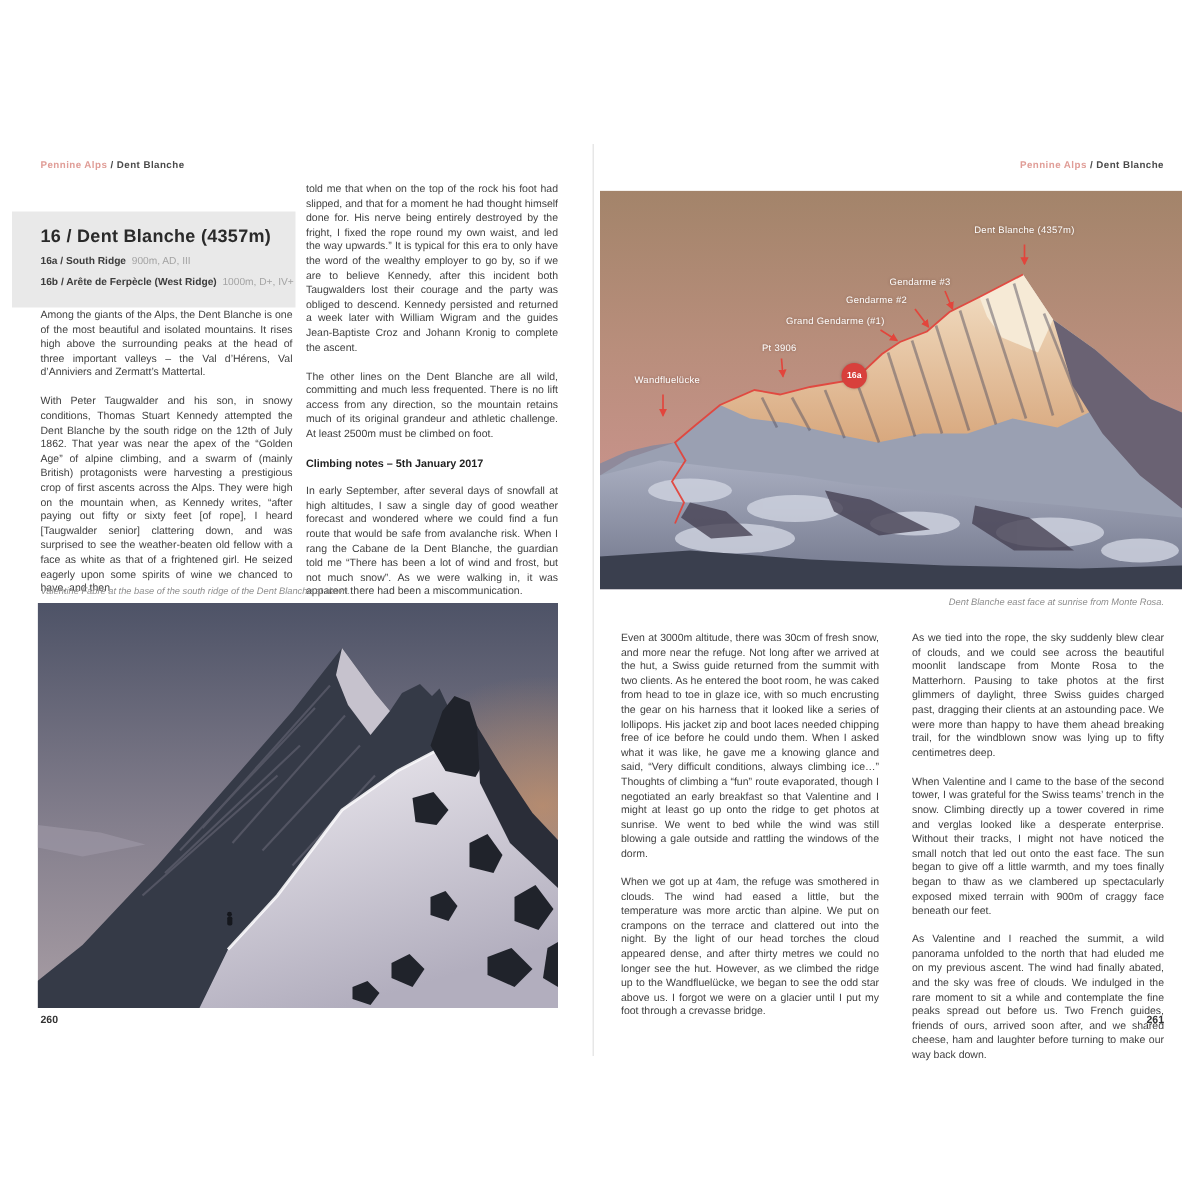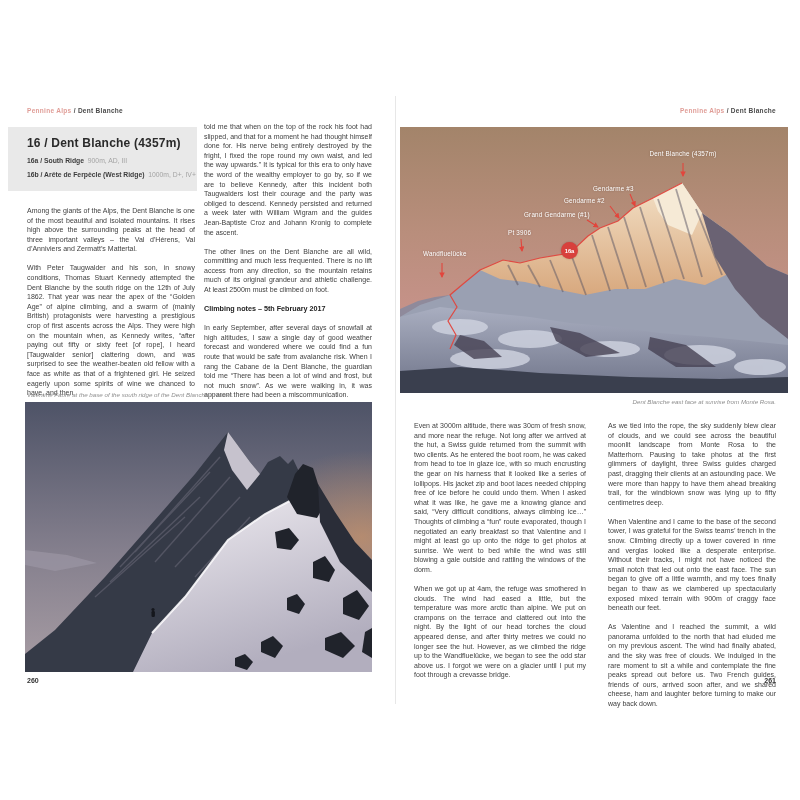--- a/index.html
+++ b/index.html
@@ -5,21 +5,21 @@
   html,body{margin:0;padding:0;background:#fff;}
   .canvas{position:relative;width:800px;height:800px;background:#ffffff;overflow:hidden;
           font-family:"Liberation Sans",sans-serif;color:#3f3f3f;}
   .spine{position:absolute;left:395px;top:96px;width:1px;height:608px;background:#e7e7e7;}
 
   .page-header{position:absolute;top:107px;font-size:6.5px;font-weight:bold;letter-spacing:.3px;color:#4a4a4a;}
   .page-header .sec{color:#e09d97;}
   .hdr-left{left:27px;}
   .hdr-right{left:476px;width:300px;text-align:right;}
 
-  .route-box{position:absolute;left:8px;top:127px;width:189px;height:64px;background:#e9e9e9;}
+  .route-box{position:absolute;left:8px;top:141px;width:189px;height:64px;background:#e9e9e9;}
   .route-title{position:absolute;left:19px;top:9px;font-size:12px;font-weight:bold;color:#2a2a2a;letter-spacing:.2px;}
   .route-line{position:absolute;left:19px;font-size:6.8px;color:#3c3c3c;font-weight:bold;}
   .route-line .det{color:#a3a3a3;font-weight:normal;}
   .rl1{top:30px;} .rl2{top:44px;}
 
   .body-col{position:absolute;font-size:7px;line-height:9.6px;text-align:justify;color:#414141;}
   .body-col p{margin:0 0 9.5px 0;}
   .col-l1{left:27px;top:206px;width:168px;}
   .col-l2{left:204px;top:122px;width:168px;}
   .col-r1{left:414px;top:421px;width:172px;}
@@ -67,21 +67,21 @@
   </div>
 
   <div class="body-col col-l1">
     <p>Among the giants of the Alps, the Dent Blanche is one of the most beautiful and isolated mountains. It rises high above the surrounding peaks at the head of three important valleys – the Val d’Hérens, Val d’Anniviers and Zermatt’s Mattertal.</p>
     <p>With Peter Taugwalder and his son, in snowy conditions, Thomas Stuart Kennedy attempted the Dent Blanche by the south ridge on the 12th of July 1862. That year was near the apex of the “Golden Age” of alpine climbing, and a swarm of (mainly British) protagonists were harvesting a prestigious crop of first ascents across the Alps. They were high on the mountain when, as Kennedy writes, “after paying out fifty or sixty feet [of rope], I heard [Taugwalder senior] clattering down, and was surprised to see the weather-beaten old fellow with a face as white as that of a frightened girl. He seized eagerly upon some spirits of wine we chanced to have, and then</p>
   </div>
 
   <div class="body-col col-l2">
     <p>told me that when on the top of the rock his foot had slipped, and that for a moment he had thought himself done for. His nerve being entirely destroyed by the fright, I fixed the rope round my own waist, and led the way upwards.” It is typical for this era to only have the word of the wealthy employer to go by, so if we are to believe Kennedy, after this incident both Taugwalders lost their courage and the party was obliged to descend. Kennedy persisted and returned a week later with William Wigram and the guides Jean-Baptiste Croz and Johann Kronig to complete the ascent.</p>
     <p>The other lines on the Dent Blanche are all wild, committing and much less frequented. There is no lift access from any direction, so the mountain retains much of its original grandeur and athletic challenge. At least 2500m must be climbed on foot.</p>
-    <p class="notes-heading">Climbing notes – 5th February 2017</p>
+    <p class="notes-heading">Climbing notes – 5th January 2017</p>
     <p>In early September, after several days of snowfall at high altitudes, I saw a single day of good weather forecast and wondered where we could find a fun route that would be safe from avalanche risk. When I rang the Cabane de la Dent Blanche, the guardian told me “There has been a lot of wind and frost, but not much snow”. As we were walking in, it was apparent there had been a miscommunication.</p>
   </div>
 
   <div class="caption cap-left">Valentine Fabre at the base of the south ridge of the Dent Blanche at dawn.</div>
 
   <div class="photo photo-left">
     <svg width="347" height="270" viewBox="0 0 347 270" preserveAspectRatio="none">
       <defs>
         <linearGradient id="skyL" x1="0" y1="0" x2="0" y2="1">
           <stop offset="0" stop-color="#4e5367"></stop>

